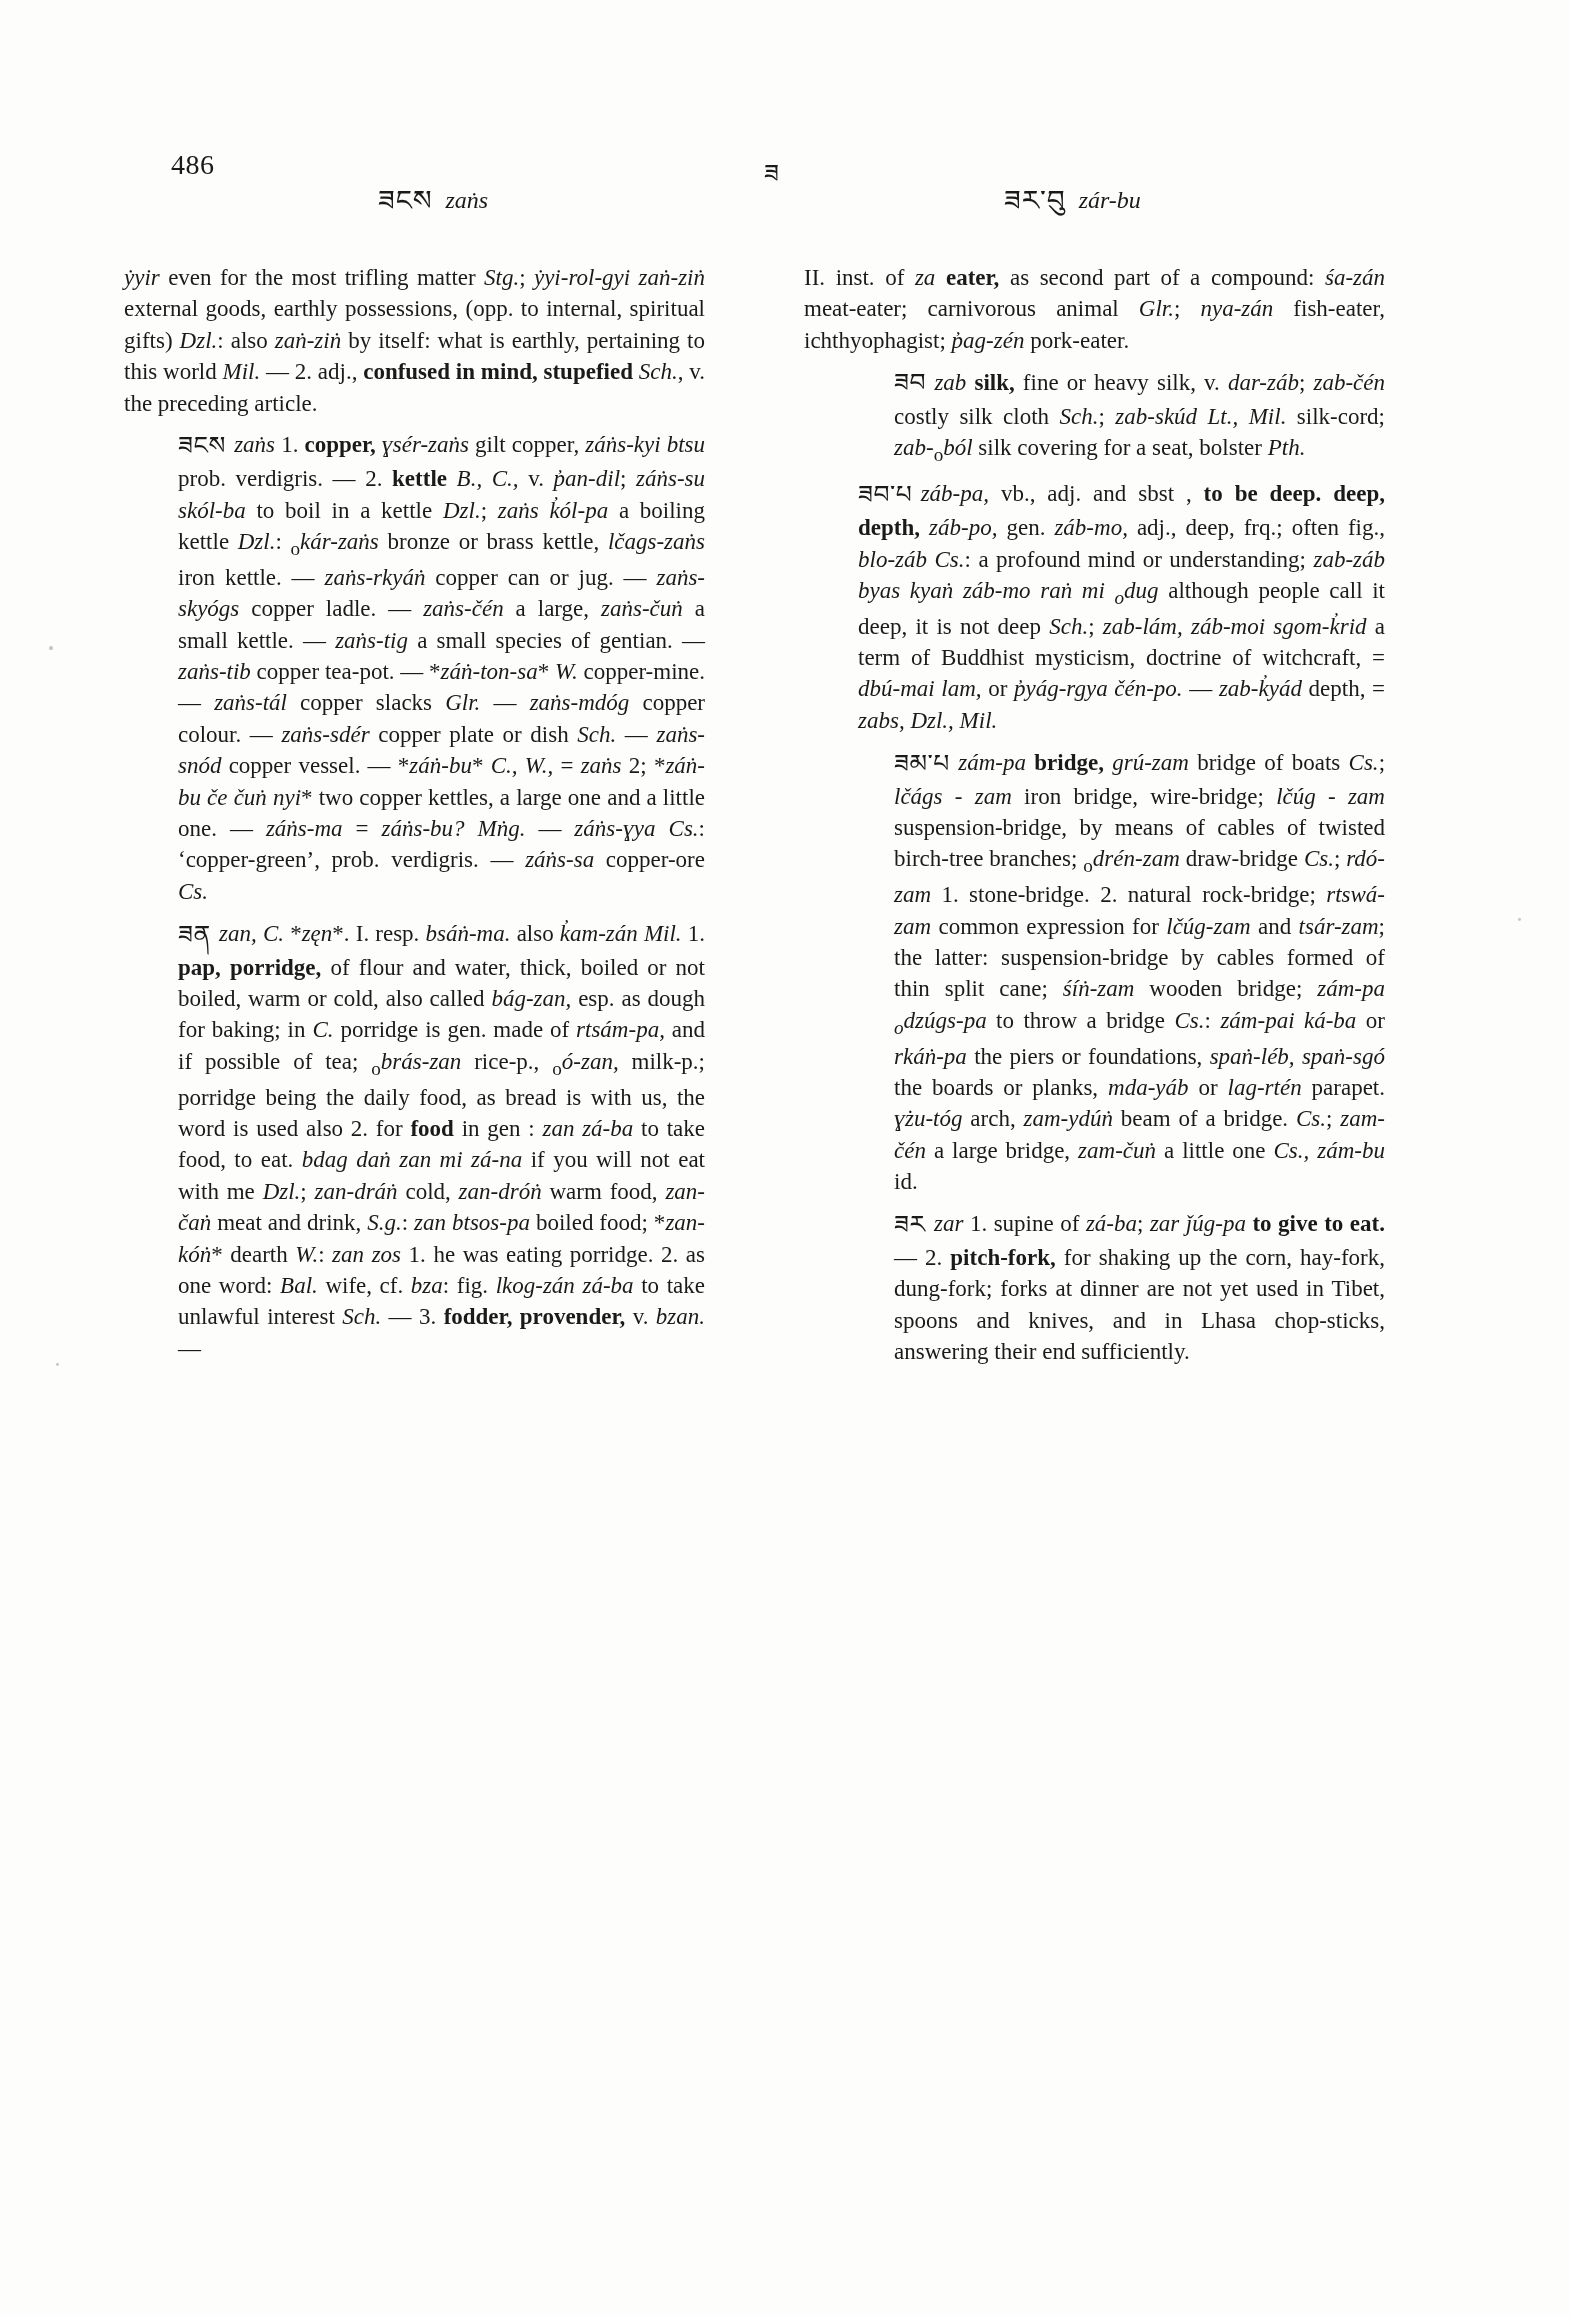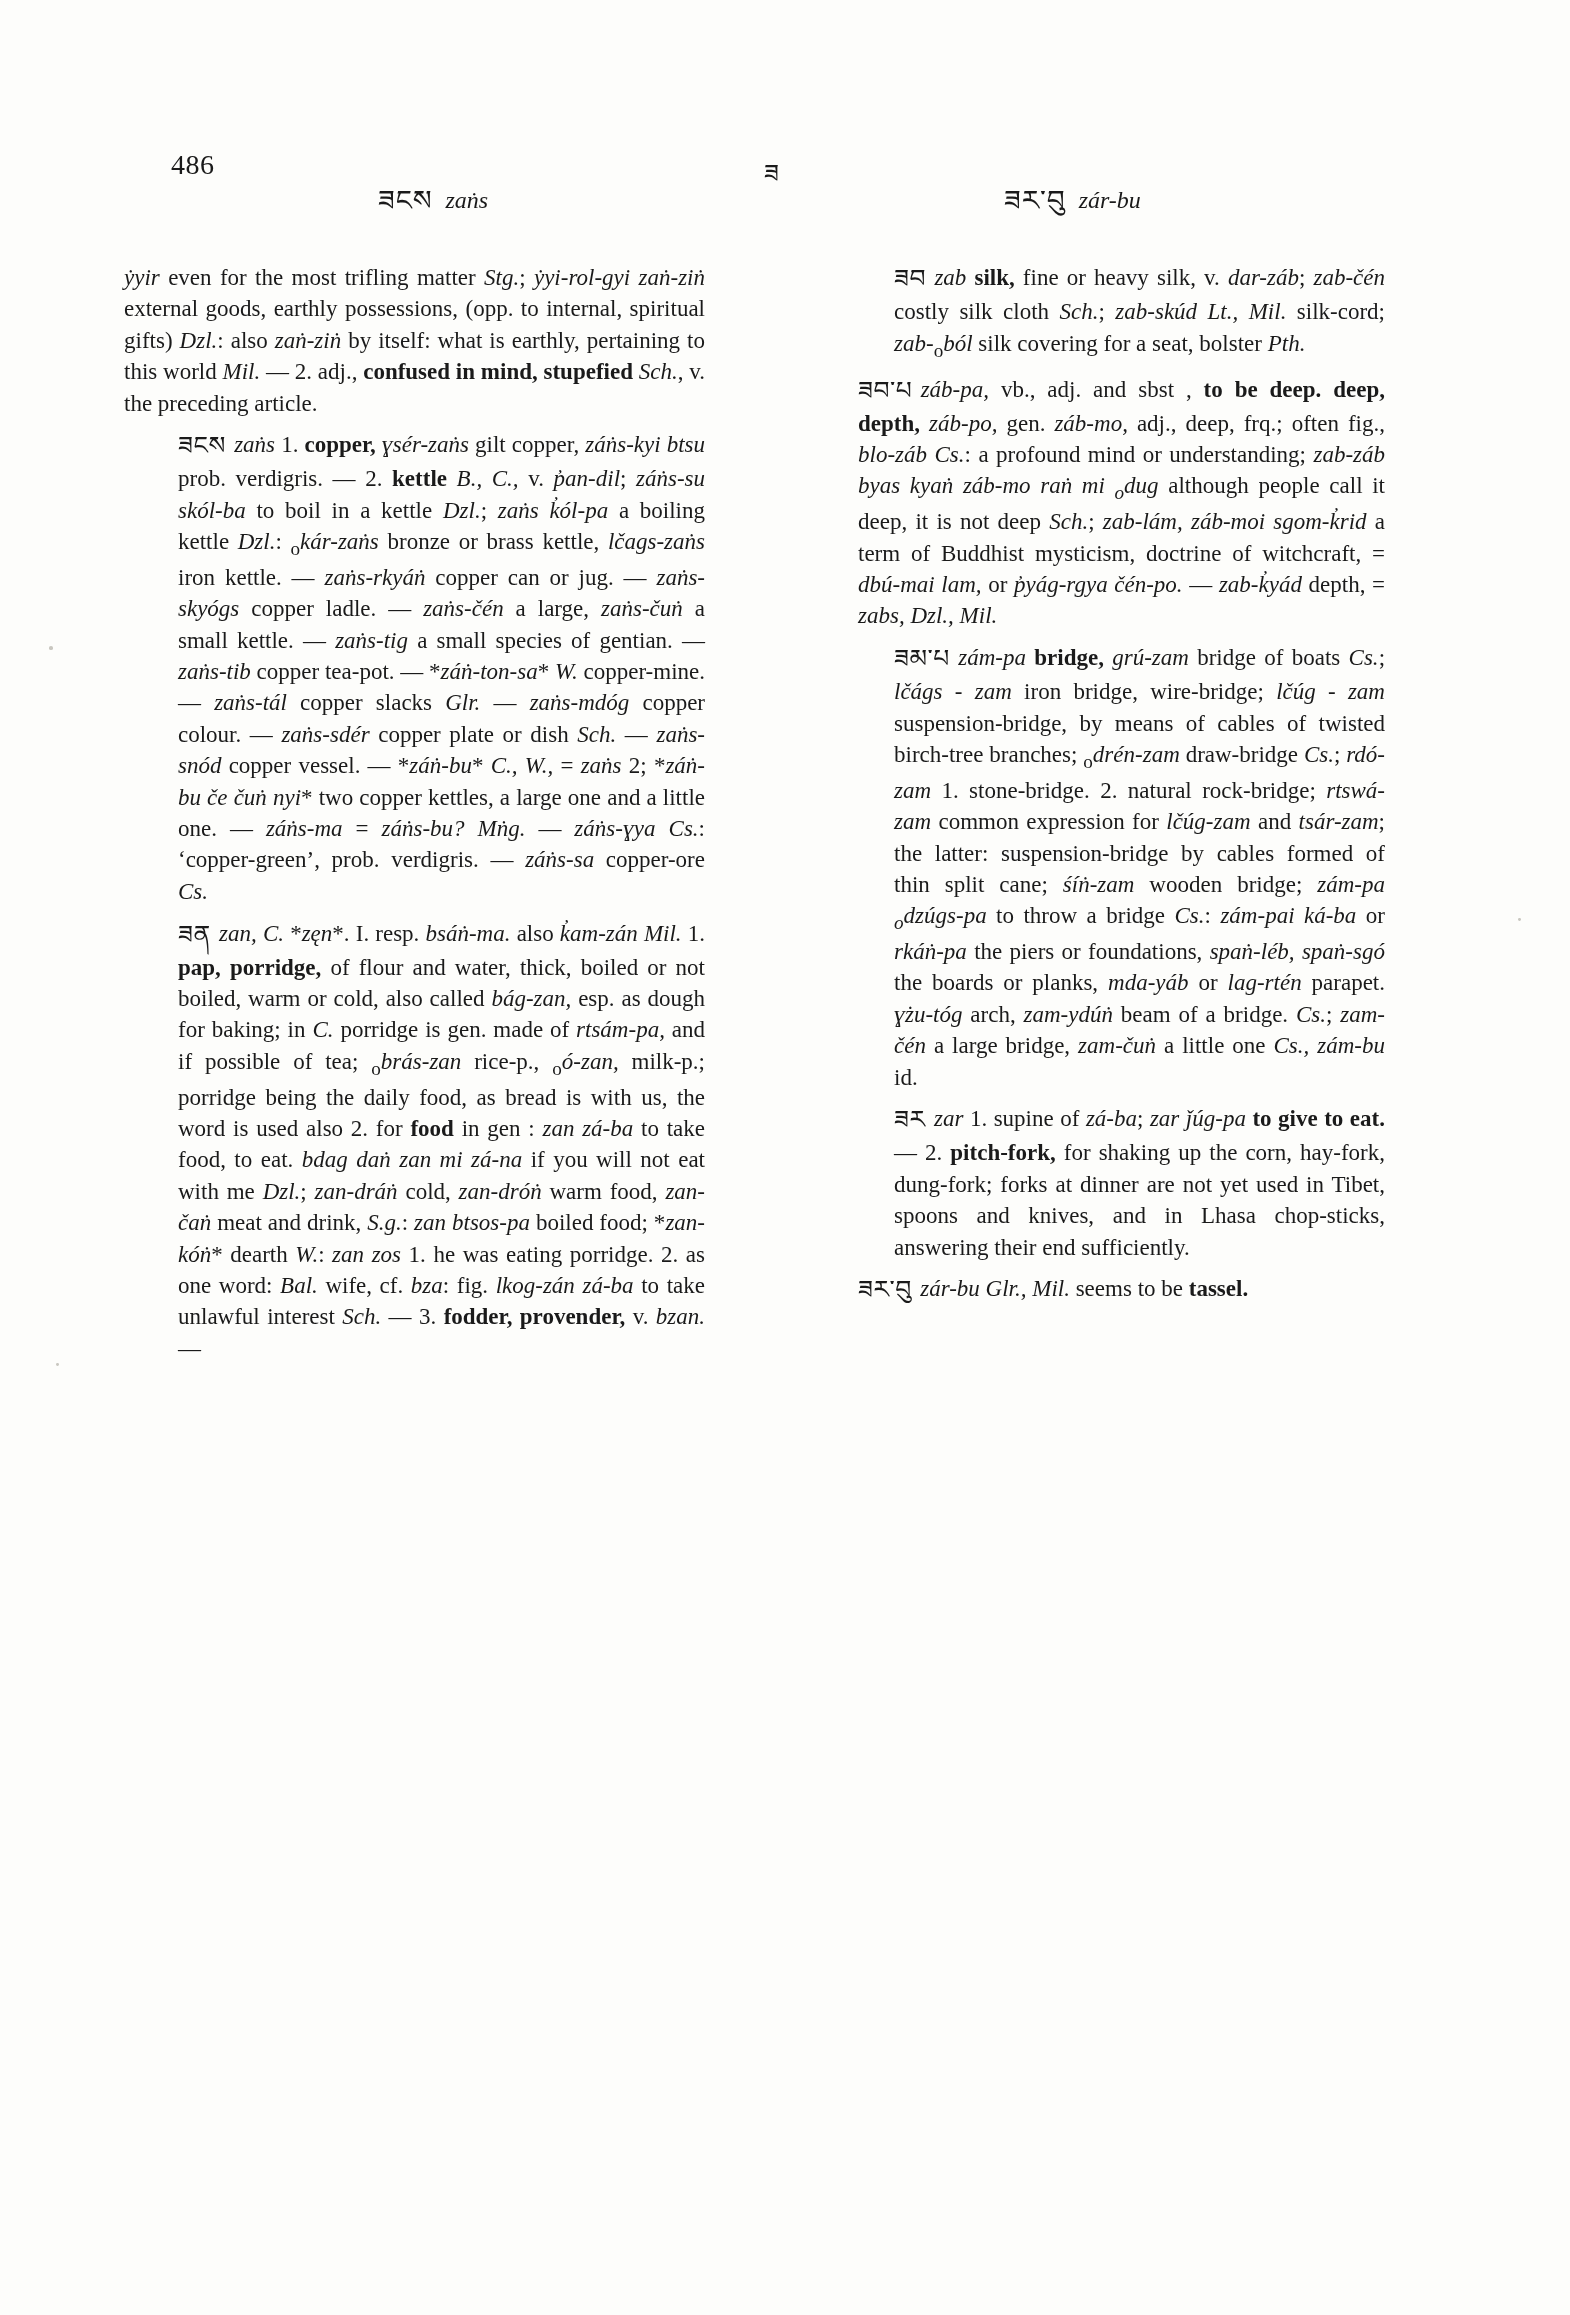--- a/index.html
+++ b/index.html
@@ -154,39 +154,39 @@
 
 
     <div class="entry">
       <p class="hang"><span class="tib">ཟན</span><span><i>zan, C.</i> *<i>zęn</i>*. I. resp. <i>bsáṅ-ma.</i> also <i>k̓am-zán Mil.</i> 1. <b>pap, porridge,</b> of flour and water, thick, boiled or not boiled, warm or cold, also called <i>bág-zan,</i> esp. as dough for baking; in <i>C.</i> porridge is gen. made of <i>rtsám-pa,</i> and if possible of tea; <sub>o</sub><i>brás-zan</i> rice-p., <sub>o</sub><i>ó-zan,</i> milk-p.; porridge being the daily food, as bread is with us, the word is used also 2. for <b>food</b> in gen : <i>zan zá-ba</i> to take food, to eat. <i>bdag daṅ zan mi zá-na</i> if you will not eat with me <i>Dzl.</i>; <i>zan-dráṅ</i> cold, <i>zan-dróṅ</i> warm food, <i>zan-čaṅ</i> meat and drink, <i>S.g.</i>: <i>zan btsos-pa</i> boiled food; *<i>zan-kóṅ</i>* dearth <i>W.</i>: <i>zan zos</i> 1. he was eating porridge. 2. as one word: <i>Bal.</i> wife, cf. <i>bza</i>: fig. <i>lkog-zán zá-ba</i> to take unlawful interest <i>Sch.</i> — 3. <b>fodder, provender,</b> v. <i>bzan.</i> —</span></p>
     </div>
 
   </div>
 
   <div class="col col-right">
 
+    <div class="entry">
+      <p>II. inst. of <i>za</i> <b>eater,</b> as second part of a compound: <i>śa-zán</i> meat-eater; carnivorous animal <i>Glr.</i>; <i>nya-zán</i> fish-eater, ichthyophagist; <i>p̓ag-zén</i> pork-eater.</p>
+    </div>
 
 
     <div class="entry">
       <p class="hang2"><span class="tib">ཟབ</span><span><i>zab</i> <b>silk,</b> fine or heavy silk, v. <i>dar-záb</i>; <i>zab-čén</i> costly silk cloth <i>Sch.</i>; <i>zab-skúd Lt., Mil.</i> silk-cord; <i>zab-</i><sub>o</sub><i>ból</i> silk covering for a seat, bolster <i>Pth.</i></span></p>
     </div>
 
     <div class="entry">
       <p class="hang"><span class="tib">ཟབ་པ</span><span><i>záb-pa,</i> vb., adj. and sbst , <b>to be deep. deep, depth,</b> <i>záb-po,</i> gen. <i>záb-mo,</i> adj., deep, frq.; often fig., <i>blo-záb Cs.</i>: a profound mind or understanding; <i>zab-záb byas kyaṅ záb-mo raṅ mi <sub>o</sub>dug</i> although people call it deep, it is not deep <i>Sch.</i>; <i>zab-lám, záb-moi sgom-k̓rid</i> a term of Buddhist mysticism, doctrine of witchcraft, = <i>dbú-mai lam,</i> or <i>p̓yág-rgya čén-po.</i> — <i>zab-k̓yád</i> depth, = <i>zabs, Dzl., Mil.</i></span></p>
     </div>
 
 
     <div class="entry">
       <p class="hang2"><span class="tib">ཟམ་པ</span><span><i>zám-pa</i> <b>bridge,</b> <i>grú-zam</i> bridge of boats <i>Cs.</i>; <i>lčágs - zam</i> iron bridge, wire-bridge; <i>lčúg - zam</i> suspension-bridge, by means of cables of twisted birch-tree branches; <sub>o</sub><i>drén-zam</i> draw-bridge <i>Cs.</i>; <i>rdó-zam</i> 1. stone-bridge. 2. natural rock-bridge; <i>rtswá-zam</i> common expression for <i>lčúg-zam</i> and <i>tsár-zam</i>; the latter: suspension-bridge by cables formed of thin split cane; <i>śíṅ-zam</i> wooden bridge; <i>zám-pa <sub>o</sub>dzúgs-pa</i> to throw a bridge <i>Cs.</i>: <i>zám-pai ká-ba</i> or <i>rkáṅ-pa</i> the piers or foundations, <i>spaṅ-léb, spaṅ-sgó</i> the boards or planks, <i>mda-yáb</i> or <i>lag-rtén</i> parapet. <i>ɣ̇zu-tóg</i> arch, <i>zam-ydúṅ</i> beam of a bridge. <i>Cs.</i>; <i>zam-čén</i> a large bridge, <i>zam-čuṅ</i> a little one <i>Cs., zám-bu</i> id.</span></p>
     </div>
 
     <div class="entry">
       <p class="hang2"><span class="tib">ཟར</span><span><i>zar</i> 1. supine of <i>zá-ba</i>; <i>zar ǰúg-pa</i> <b>to give to eat.</b> — 2. <b>pitch-fork,</b> for shaking up the corn, hay-fork, dung-fork; forks at dinner are not yet used in Tibet, spoons and knives, and in Lhasa chop-sticks, answering their end sufficiently.</span></p>
     </div>
 
 
-    <div class="entry">
-      <p class="hang"><span class="tib">ཟར་བུ</span><span><i>zár-bu Glr., Mil.</i> seems to be <b>tassel.</b></span></p>
-    </div>
 
   </div>
 </div>
 
 
 </body></html>

